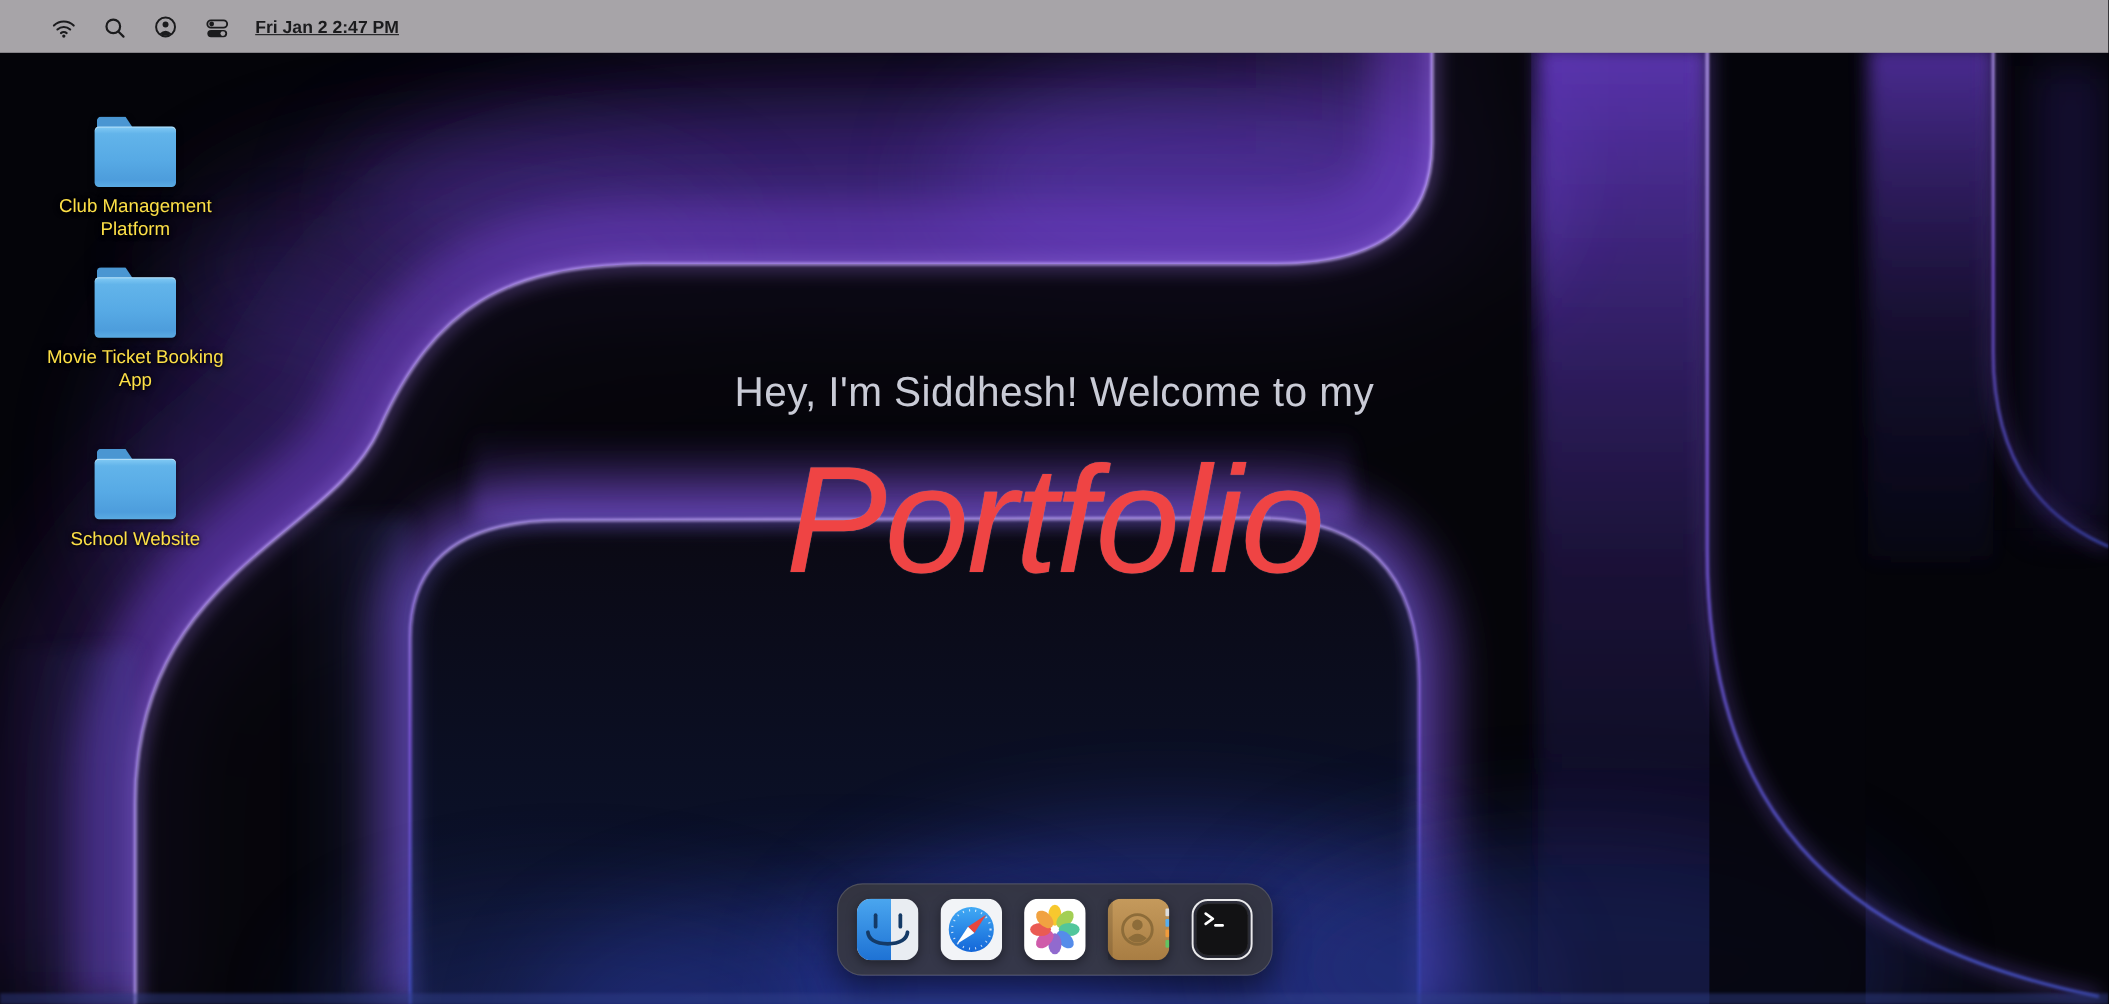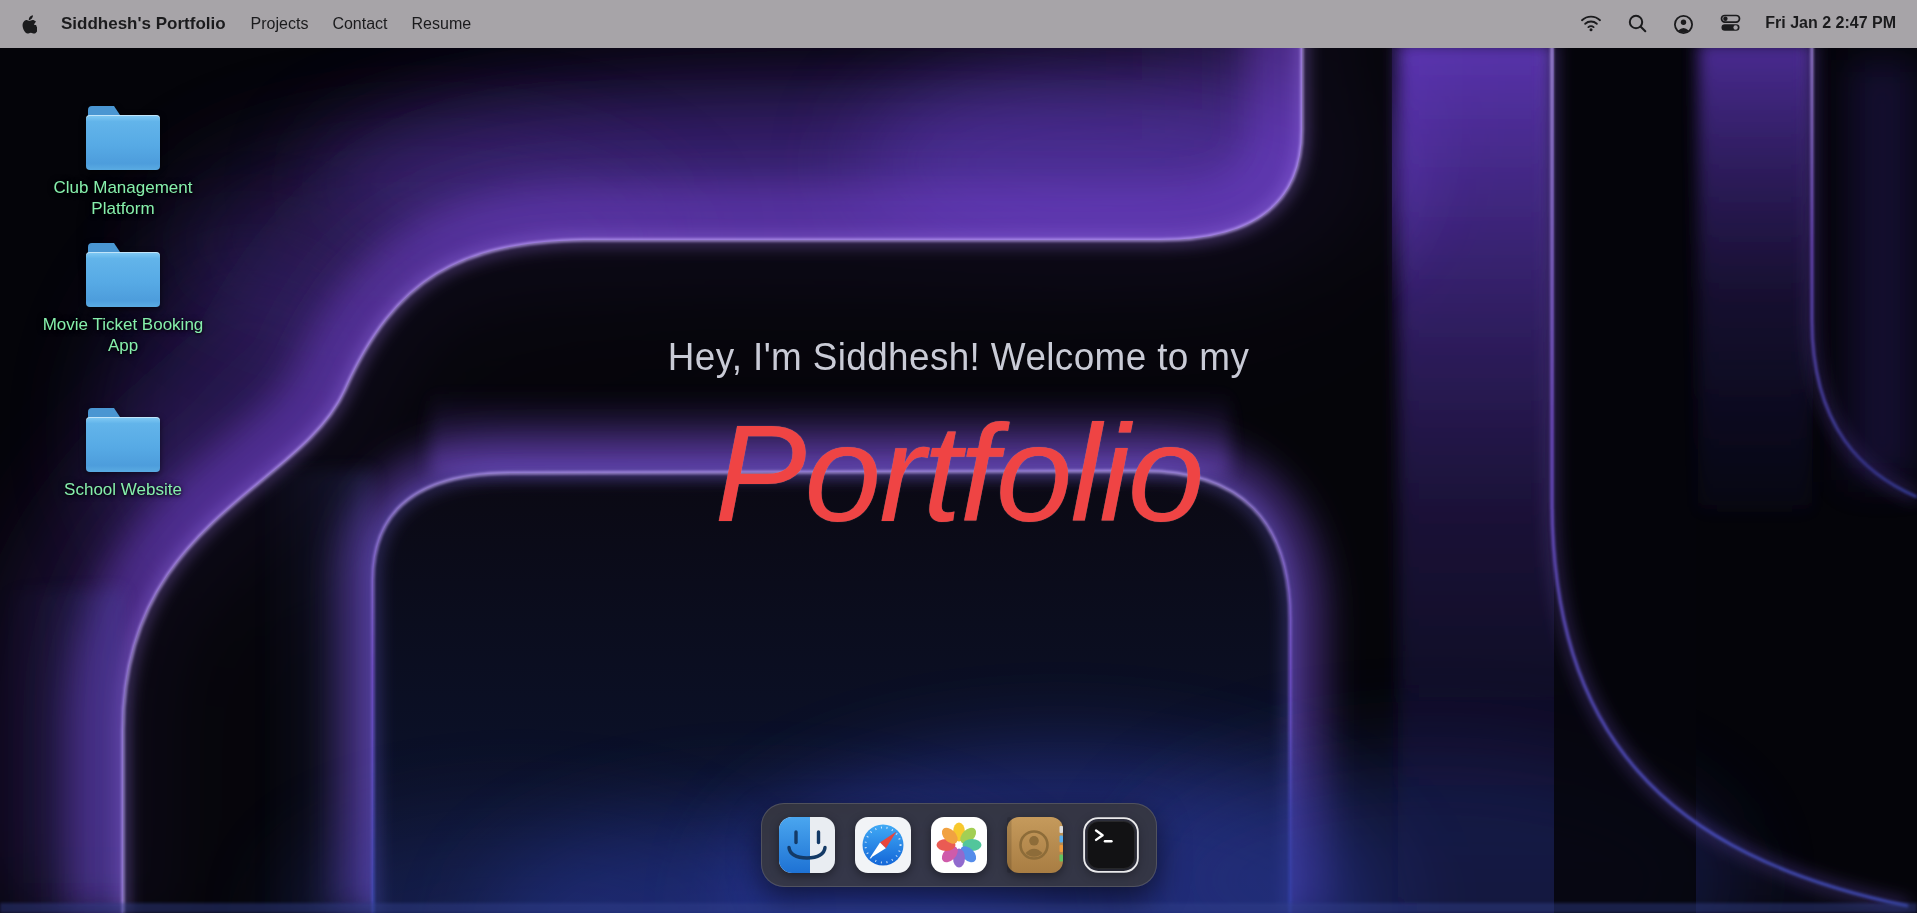--- a/index.html
+++ b/index.html
@@ -8,33 +8,33 @@
   .wallpaper{position:absolute;inset:0;z-index:0;}
 
   
   .menubar{position:absolute;top:0;left:0;right:0;height:48px;background:#a7a4a8;
     display:flex;align-items:center;justify-content:space-between;
     padding:0 21px;box-sizing:border-box;color:#1b1b1d;z-index:20;}
   .mb-left{display:flex;align-items:center;}
   .mb-apple{display:flex;margin-right:24px;}
   .mb-title{font-weight:700;font-size:17px;margin-right:25px;white-space:nowrap;}
   .mb-item{font-size:16px;margin-right:24px;white-space:nowrap;cursor:default;}
-  .mb-right{display:flex;align-items:flex-start;}
+  .mb-right{display:flex;align-items:flex-end;text-decoration:underline;}
   .mb-icon{display:flex;margin-left:26px;}
   .mb-clock{font-size:16px;font-weight:600;margin-left:24px;white-space:nowrap;}
 
   
   .desk-item{position:absolute;left:38px;width:170px;display:flex;flex-direction:column;align-items:center;z-index:5;cursor:default;}
   .folder{position:relative;width:74px;height:64px;filter:drop-shadow(0 2px 3px rgba(0,0,0,.55));}
   .folder-tab{position:absolute;top:0;left:2px;width:38px;height:18px;background:#4a96d2;
     border-radius:4px 6px 0 0;clip-path:polygon(0 0,26px 0,38px 18px,0 18px);}
   .folder-body{position:absolute;top:9px;left:0;width:74px;height:55px;border-radius:4px;
     background:linear-gradient(180deg,#83cbf5 0%,#62b4ea 12%,#57aae5 55%,#4d9ddc 88%,#5aabe2 100%);
     box-shadow:inset 0 1px 0 rgba(255,255,255,.5);}
-  .desk-label{margin-top:7px;font-size:17px;line-height:1.25;color:#86efac;text-align:center;
+  .desk-label{margin-top:7px;font-size:17px;line-height:1.25;color:#fde047;text-align:center;
     text-shadow:0 1px 3px rgba(0,0,0,.95),0 0 6px rgba(0,0,0,.6);}
 
   
   .hero{position:absolute;inset:0;z-index:4;pointer-events:none;}
   .hero-greeting{position:absolute;top:336px;left:0;right:0;text-align:center;
     font-size:38px;font-weight:200;color:#c9cbd6;letter-spacing:.4px;transform:scaleX(.97);}
   .hero-title{position:absolute;top:394px;left:0;right:0;text-align:center;
     font-size:138px;font-style:italic;font-weight:200;color:#ef4444;letter-spacing:-2px;
     text-shadow:0 0 1px rgba(255,255,255,.35);}
 
@@ -125,31 +125,20 @@
     <rect x="1698" y="42" width="114" height="470" fill="url(#hazeR1)" opacity="0.85" filter="url(#b8)"></rect>
     <rect x="1813" y="42" width="104" height="440" fill="#05050a" opacity="0.8"></rect>
     <path d="M1812,42 V320 C1812,428 1864,474 1917,497" fill="none" stroke="#7a53d8" stroke-opacity="0.32" stroke-width="10" filter="url(#b8)"></path>
     <path d="M1812,42 V320 C1812,428 1864,474 1917,497" fill="none" stroke="url(#edgeV)" stroke-width="2.2" opacity="0.92" filter="url(#b2)"></path>
 
     <rect x="1848" y="60" width="69" height="420" fill="#2c1d66" opacity="0.4" filter="url(#b18)"></rect>
     <rect x="0" y="903" width="1917" height="10" fill="#33418c" opacity="0.45" filter="url(#b2)"></rect>
   </svg>
 
   <header class="menubar">
-    <div class="mb-left">
-      <span class="mb-apple">
-        <svg width="16" height="19" viewBox="0 0 15.5 19">
-          <path fill="#1b1b1d" d="M12.9 10.1c0-2.2 1.8-3.3 1.9-3.4-1-1.5-2.6-1.7-3.2-1.8-1.4-.1-2.7.8-3.4.8-.7 0-1.8-.8-2.9-.8C3.6 5 1.3 6.8 1.3 10.3c0 2.1.8 4.3 1.8 5.7.9 1.2 1.9 2.6 3.2 2.5 1.3 0 1.8-.8 3.3-.8s2 .8 3.3.8 2.2-1.2 3.1-2.4c1-1.4 1.3-2.8 1.4-2.9-.1 0-2.5-1-2.5-3.1zM10.6 3.5c.7-.9 1.2-2.1 1.1-3.3-1 .1-2.3.7-3 1.6-.7.8-1.3 2-1.1 3.2 1.1.1 2.3-.6 3-1.5z"></path>
-        </svg>
-      </span>
-      <span class="mb-title">Siddhesh's Portfolio</span>
-      <span class="mb-item">Projects</span>
-      <span class="mb-item">Contact</span>
-      <span class="mb-item">Resume</span>
-    </div>
     <div class="mb-right">
       <span class="mb-icon">
         <svg width="22" height="18" viewBox="0 0 22 18" fill="none" stroke="#1b1b1d" stroke-width="1.9" stroke-linecap="round">
           <path d="M2 6.2 C7 1.4 15 1.4 20 6.2"></path>
           <path d="M5.2 9.8 C8.5 6.8 13.5 6.8 16.8 9.8"></path>
           <path d="M8.4 13.1 C9.8 11.9 12.2 11.9 13.6 13.1"></path>
           <circle cx="11" cy="15.8" r="1.5" fill="#1b1b1d" stroke="none"></circle>
         </svg>
       </span>
       <span class="mb-icon">

